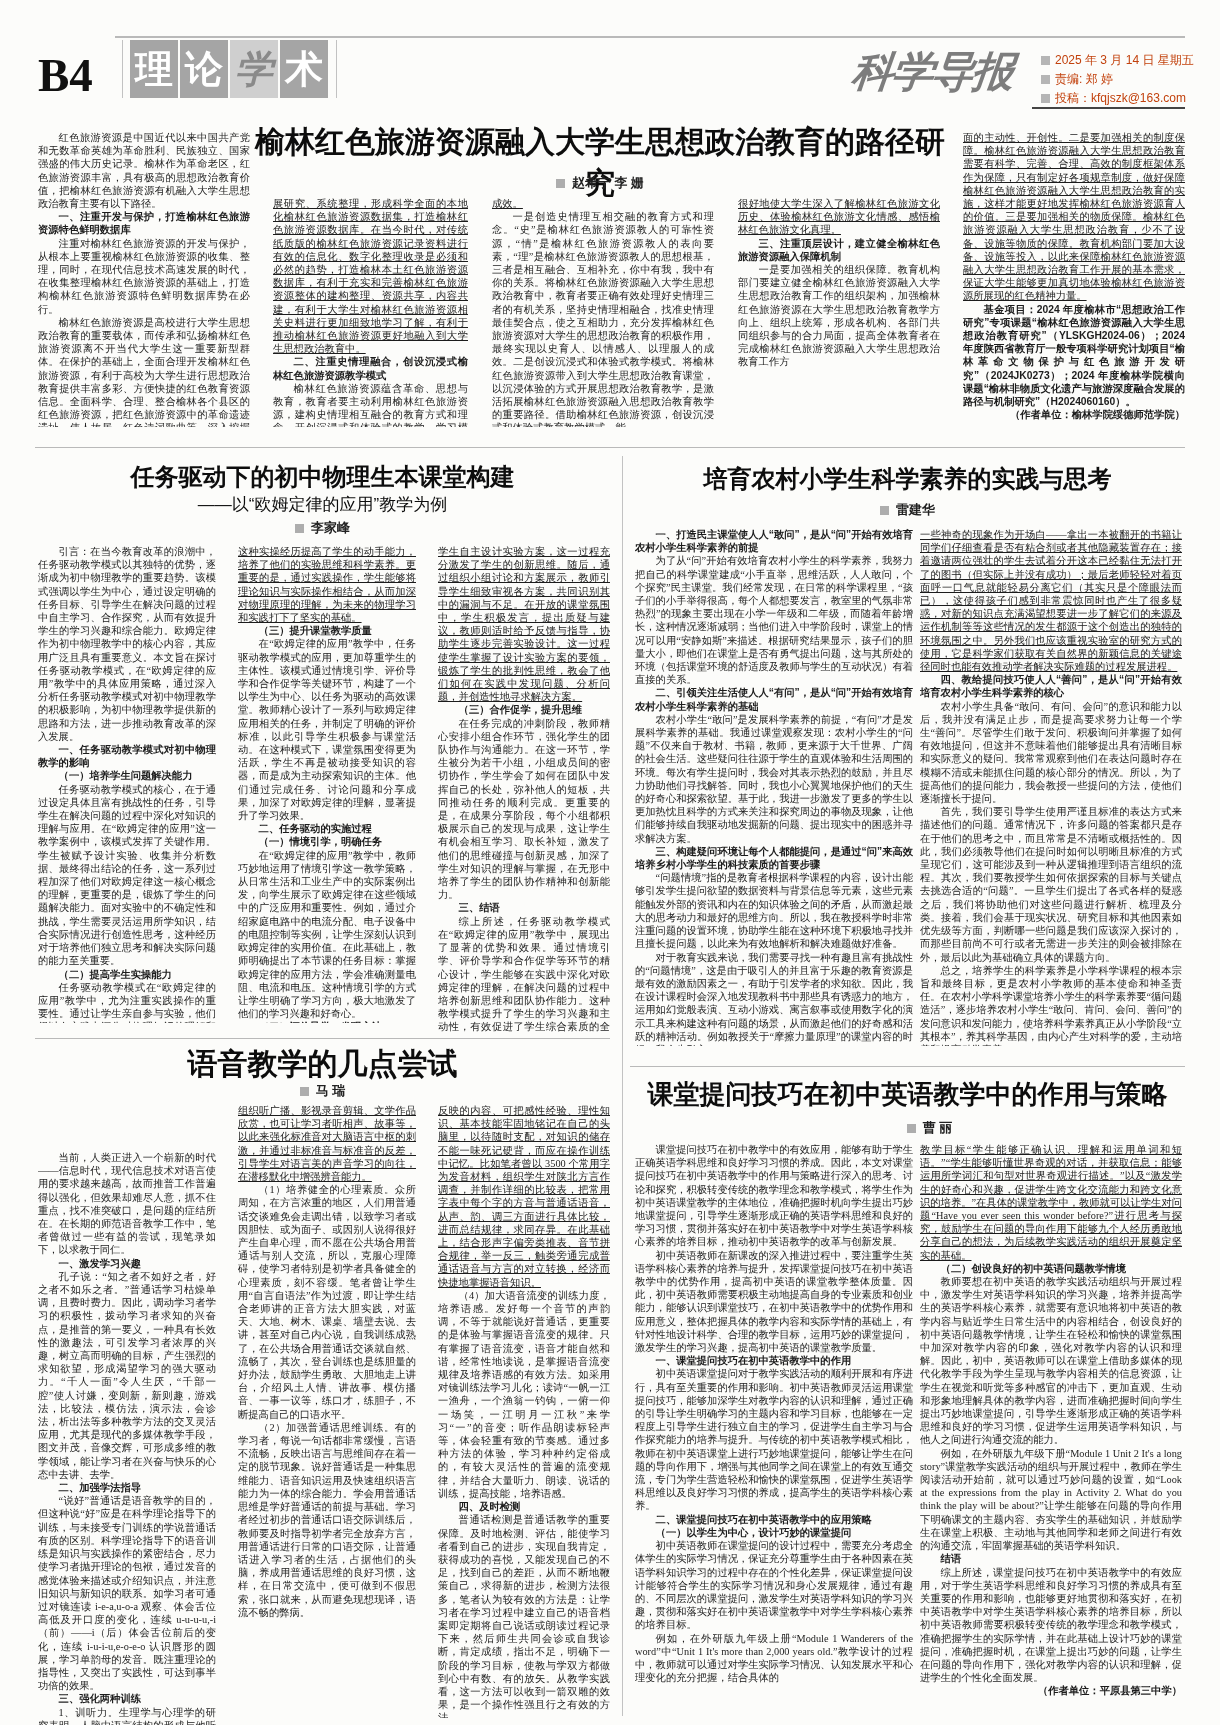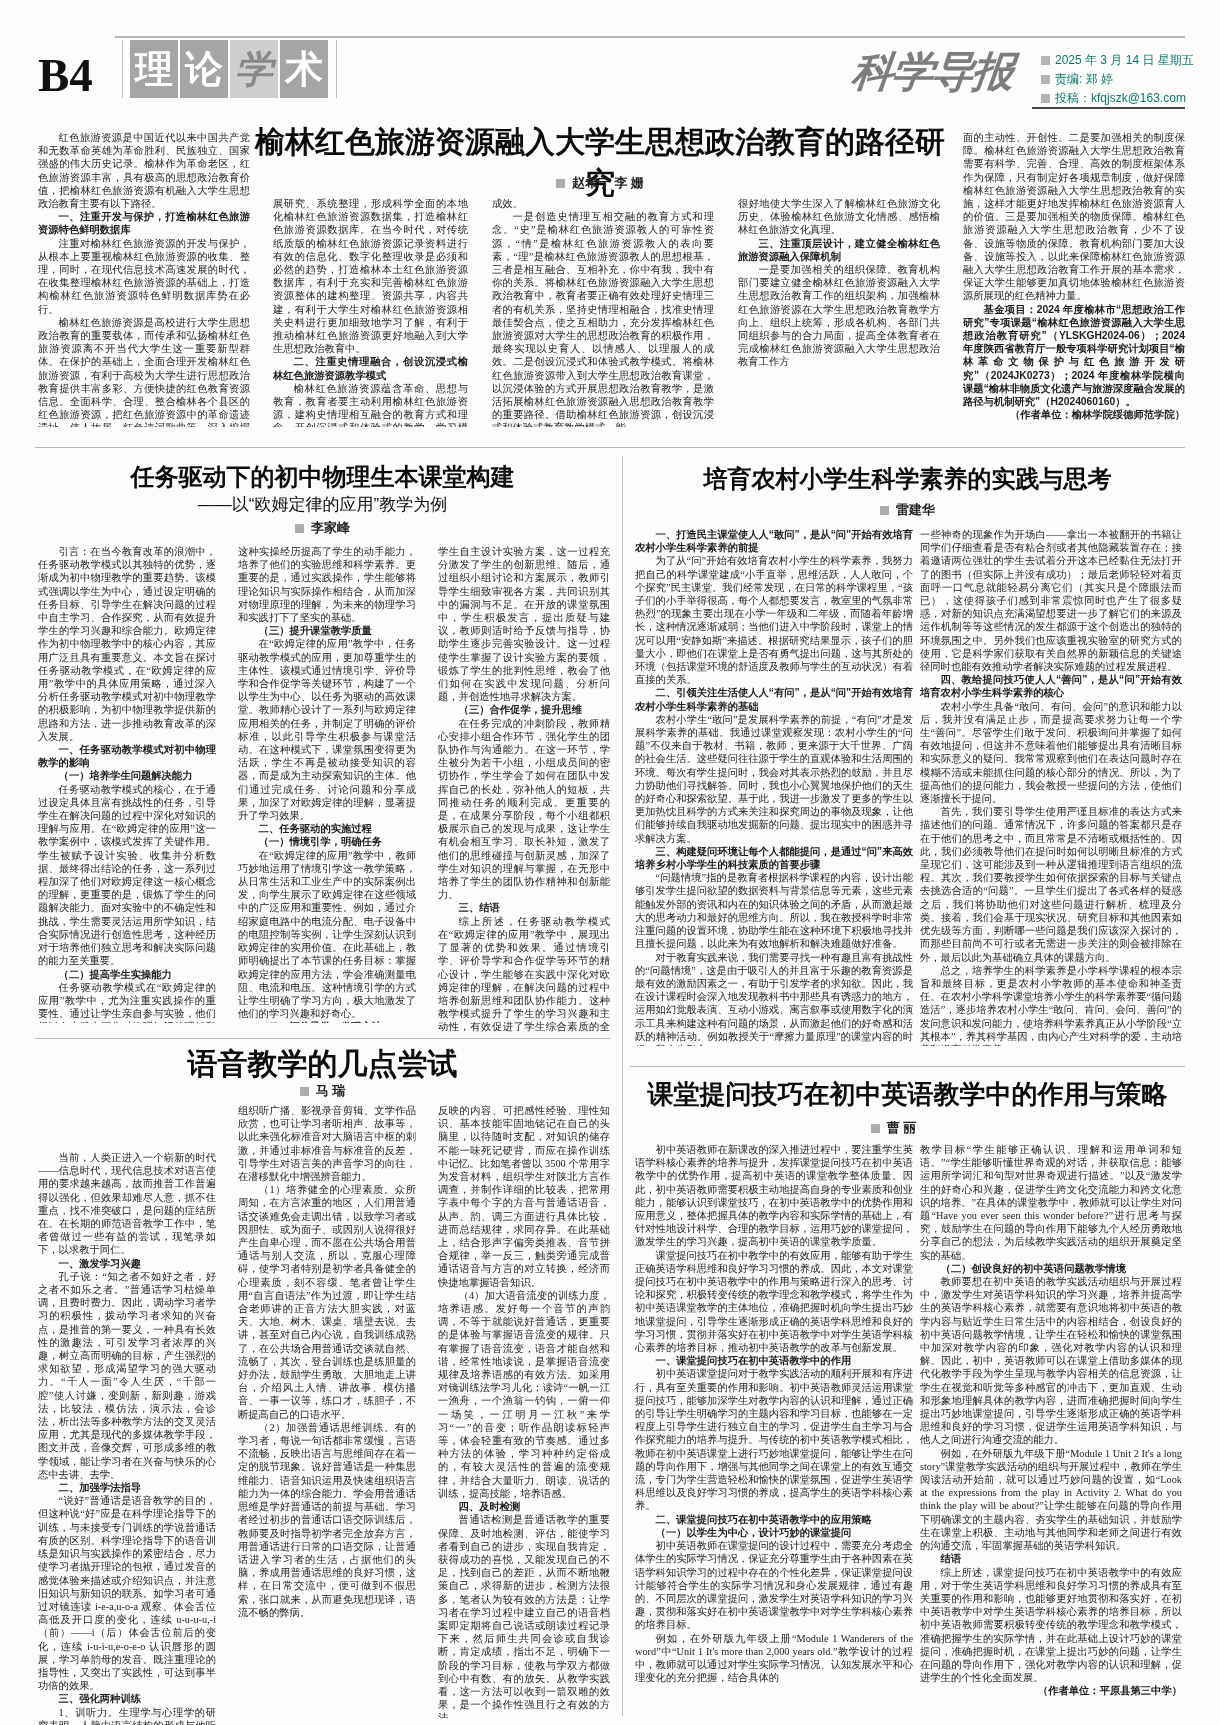--- a/index.html
+++ b/index.html
@@ -4,30 +4,30 @@
 <style>
   html,body{margin:0;padding:0;}
   body{width:1220px;height:1725px;position:relative;background:#fcfcfa;font-family:"Liberation Serif",serif;color:#1c1c1c;overflow:hidden;}
   .hline{position:absolute;background:#b9b9b9;height:1px;}
   .vline{position:absolute;background:#c2c2c2;width:1px;}
   
   .edition{position:absolute;left:38px;top:48px;font-size:47px;font-weight:bold;font-family:"Liberation Serif",serif;color:#111;}
   .secblock{position:absolute;top:40px;width:48px;height:58px;text-align:center;line-height:58px;font-size:38px;font-weight:bold;font-family:"Liberation Sans",sans-serif;color:#fff;background:#a5a5a5;}
   .secblock.light{background:#cfcfcf;color:#8a8a8a;font-style:italic;font-family:"Liberation Serif",serif;}
   .masthead{position:absolute;left:852px;top:44px;width:170px;font-size:42px;font-weight:bold;font-style:italic;color:#7d7d7d;font-family:"Liberation Serif",serif;letter-spacing:-2px;transform:skewX(-6deg);}
-  .hinfo{position:absolute;left:1032px;width:156px;font-size:12px;font-family:"Liberation Sans",sans-serif;color:#0f766e;white-space:nowrap;padding-left:9px;}
+  .hinfo{position:absolute;left:1032px;width:156px;font-size:12px;font-family:"Liberation Sans",sans-serif;color:#c2410c;white-space:nowrap;padding-left:9px;}
   .hinfo .sq{display:inline-block;width:9px;height:9px;background:#b5b5b5;margin-right:5px;vertical-align:middle;}
   
   .atitle{position:absolute;text-align:center;font-weight:bold;font-family:"Liberation Sans",sans-serif;color:#0d0d0d;}
   .byline{position:absolute;text-align:center;font-size:13px;font-weight:bold;font-family:"Liberation Sans",sans-serif;color:#222;}
   .byline .sq{display:inline-block;width:9px;height:9px;background:#adadad;margin-right:7px;vertical-align:middle;}
   
   .col{position:absolute;overflow:hidden;text-align:justify;font-size:10.3px;line-height:13.2px;color:#1c1c1c;}
   .col p{margin:0;text-indent:2em;}
-  .col p.pc{text-indent:0;}
+  .col p.pc{text-indent:0;text-decoration:underline;}
   .col p.h{font-weight:bold;font-family:"Liberation Sans",sans-serif;}
   .col p.h2{font-weight:bold;}
   .col p.note{font-weight:bold;font-family:"Liberation Sans",sans-serif;}
   .col p.credit{text-align:right;font-weight:bold;text-indent:0;}
 </style>
 </head>
 <body>
 
 <div class="hline" style="left:115px;top:36px;width:1070px;height:2px;"></div>
 <div class="edition">B4</div>
@@ -141,24 +141,24 @@
     <p class="p">（2）加强普通话思维训练。有的学习者，每说一句话都非常缓慢，言语不流畅，反映出语言与思维间存在着一定的脱节现象。说好普通话是一种集思维能力、语音知识运用及快速组织语言能力为一体的综合能力。学会用普通话思维是学好普通话的前提与基础。学习者经过初步的普通话口语交际训练后，教师要及时指导初学者完全放弃方言，用普通话进行日常的口语交际，让普通话进入学习者的生活，占据他们的头脑，养成用普通话思维的良好习惯，这样，在日常交流中，便可做到不假思索，张口就来，从而避免现想现译，语流不畅的弊病。</p>
   </div>
 <div class="col" style="left:438px;top:1104px;width:172px;height:614px;">
     <p class="pc">反映的内容、可把感性经验、理性知识、基本技能牢固地铭记在自己的头脑里，以待随时支配，对知识的储存不能一味死记硬背，而应在操作训练中记忆。比如笔者曾以 3500 个常用字为发音材料，组织学生对陕北方言作调查，并制作详细的比较表，把常用字表中每个字的方音与普通话语音，从声、韵、调三方面进行具体比较，进而总结规律，求同存异。在此基础上，结合形声字偏旁类推表、音节拼合规律，举一反三，触类旁通完成普通话语音与方言的对立转换，经济而快捷地掌握语音知识。</p>
     <p class="p">（4）加大语音流变的训练力度，培养语感。发好每一个音节的声韵调，不等于就能说好普通话，更重要的是体验与掌握语音流变的规律。只有掌握了语音流变，语音才能自然和谐，经常性地读说，是掌握语音流变规律及培养语感的有效方法。如采用对镜训练法学习儿化；读诗“一帆一江一渔舟，一个渔翁一钓钩，一俯一仰一场笑，一江明月一江秋”来学习“一”的音变；听作品朗读标轻声等，体会轻重有致的节奏感。通过多种方法的体验，学习种种约定俗成的，有较大灵活性的普遍的流变规律，并结合大量听力、朗读、说话的训练，提高技能，培养语感。</p>
     <p class="h">四、及时检测</p>
     <p class="p">普通话检测是普通话教学的重要保障。及时地检测、评估，能使学习者看到自己的进步，实现自我肯定，获得成功的喜悦，又能发现自己的不足，找到自己的差距，从而不断地鞭策自己，求得新的进步，检测方法很多，笔者认为较有效的方法是：让学习者在学习过程中建立自己的语音档案即定期将自己说话或朗读过程记录下来，然后师生共同会诊或自我诊断，肯定成绩，指出不足，明确下一阶段的学习目标，使教与学双方都做到心中有数、有的放矢。从教学实践看，这一方法可以收到一箭双雕的效果，是一个操作性强且行之有效的方法。</p>
   </div>
 
 <div class="atitle" style="left:630px;top:1077px;width:555px;font-size:26px;">课堂提问技巧在初中英语教学中的作用与策略</div>
-<div class="byline" style="left:616px;top:1119px;width:555px;text-align:center;"><span class="sq"></span><span>曹 丽</span></div>
+<div class="byline" style="left:652px;top:1119px;width:555px;text-align:center;"><span class="sq"></span><span>曹 丽</span></div>
 <div class="col" style="left:635px;top:1143px;width:278px;height:578px;">
+    <p class="p">课堂提问技巧在初中教学中的有效应用，能够有助于学生正确英语学科思维和良好学习习惯的养成。因此，本文对课堂提问技巧在初中英语教学中的作用与策略进行深入的思考、讨论和探究，积极转变传统的教学理念和教学模式，将学生作为初中英语课堂教学的主体地位，准确把握时机向学生提出巧妙地课堂提问，引导学生逐渐形成正确的英语学科思维和良好的学习习惯，贯彻并落实好在初中英语教学中对学生英语学科核心素养的培养目标，推动初中英语教学的改革与创新发展。</p>
     <p class="p">初中英语教师在新课改的深入推进过程中，要注重学生英语学科核心素养的培养与提升，发挥课堂提问技巧在初中英语教学中的优势作用，提高初中英语的课堂教学整体质量。因此，初中英语教师需要积极主动地提高自身的专业素质和创业能力，能够认识到课堂技巧，在初中英语教学中的优势作用和应用意义，整体把握具体的教学内容和实际学情的基础上，有针对性地设计科学、合理的教学目标，运用巧妙的课堂提问，激发学生的学习兴趣，提高初中英语的课堂教学质量。</p>
-    <p class="p">课堂提问技巧在初中教学中的有效应用，能够有助于学生正确英语学科思维和良好学习习惯的养成。因此，本文对课堂提问技巧在初中英语教学中的作用与策略进行深入的思考、讨论和探究，积极转变传统的教学理念和教学模式，将学生作为初中英语课堂教学的主体地位，准确把握时机向学生提出巧妙地课堂提问，引导学生逐渐形成正确的英语学科思维和良好的学习习惯，贯彻并落实好在初中英语教学中对学生英语学科核心素养的培养目标，推动初中英语教学的改革与创新发展。</p>
     <p class="h">一、课堂提问技巧在初中英语教学中的作用</p>
     <p class="p">初中英语课堂提问对于教学实践活动的顺利开展和有序进行，具有至关重要的作用和影响。初中英语教师灵活运用课堂提问技巧，能够加深学生对教学内容的认识和理解，通过正确的引导让学生明确学习的主题内容和学习目标，也能够在一定程度上引导学生进行独立自主的学习，促进学生自主学习与合作探究能力的培养与提升。与传统的初中英语教学模式相比，教师在初中英语课堂上进行巧妙地课堂提问，能够让学生在问题的导向作用下，增强与其他同学之间在课堂上的有效互通交流，专门为学生营造轻松和愉快的课堂氛围，促进学生英语学科思维以及良好学习习惯的养成，提高学生的英语学科核心素养。</p>
     <p class="h">二、课堂提问技巧在初中英语教学中的应用策略</p>
     <p class="h2">（一）以学生为中心，设计巧妙的课堂提问</p>
     <p class="p">初中英语教师在课堂提问的设计过程中，需要充分考虑全体学生的实际学习情况，保证充分尊重学生由于各种因素在英语学科知识学习的过程中存在的个性化差异，保证课堂提问设计能够符合学生的实际学习情况和身心发展规律，通过有趣的、不同层次的课堂提问，激发学生对英语学科知识的学习兴趣，贯彻和落实好在初中英语课堂教学中对学生学科核心素养的培养目标。</p>
     <p class="p">例如，在外研版九年级上册“Module 1 Wanderers of the word”中“Unit 1 It's more than 2,000 years old.”教学设计的过程中，教师就可以通过对学生实际学习情况、认知发展水平和心理变化的充分把握，结合具体的</p>
   </div>
 <div class="col" style="left:920px;top:1143px;width:262px;height:578px;">
     <p class="pc">教学目标“学生能够正确认识、理解和运用单词和短语。”“学生能够听懂世界奇观的对话，并获取信息；能够运用所学词汇和句型对世界奇观进行描述。”以及“激发学生的好奇心和兴趣，促进学生跨文化交流能力和跨文化意识的培养。”在具体的课堂教学中，教师就可以让学生对问题“Have you ever seen this wonder before?”进行思考与探究，鼓励学生在问题的导向作用下能够九个人经历勇敢地分享自己的想法，为后续教学实践活动的组织开展奠定坚实的基础。</p>
     <p class="h2">（二）创设良好的初中英语问题教学情境</p>

